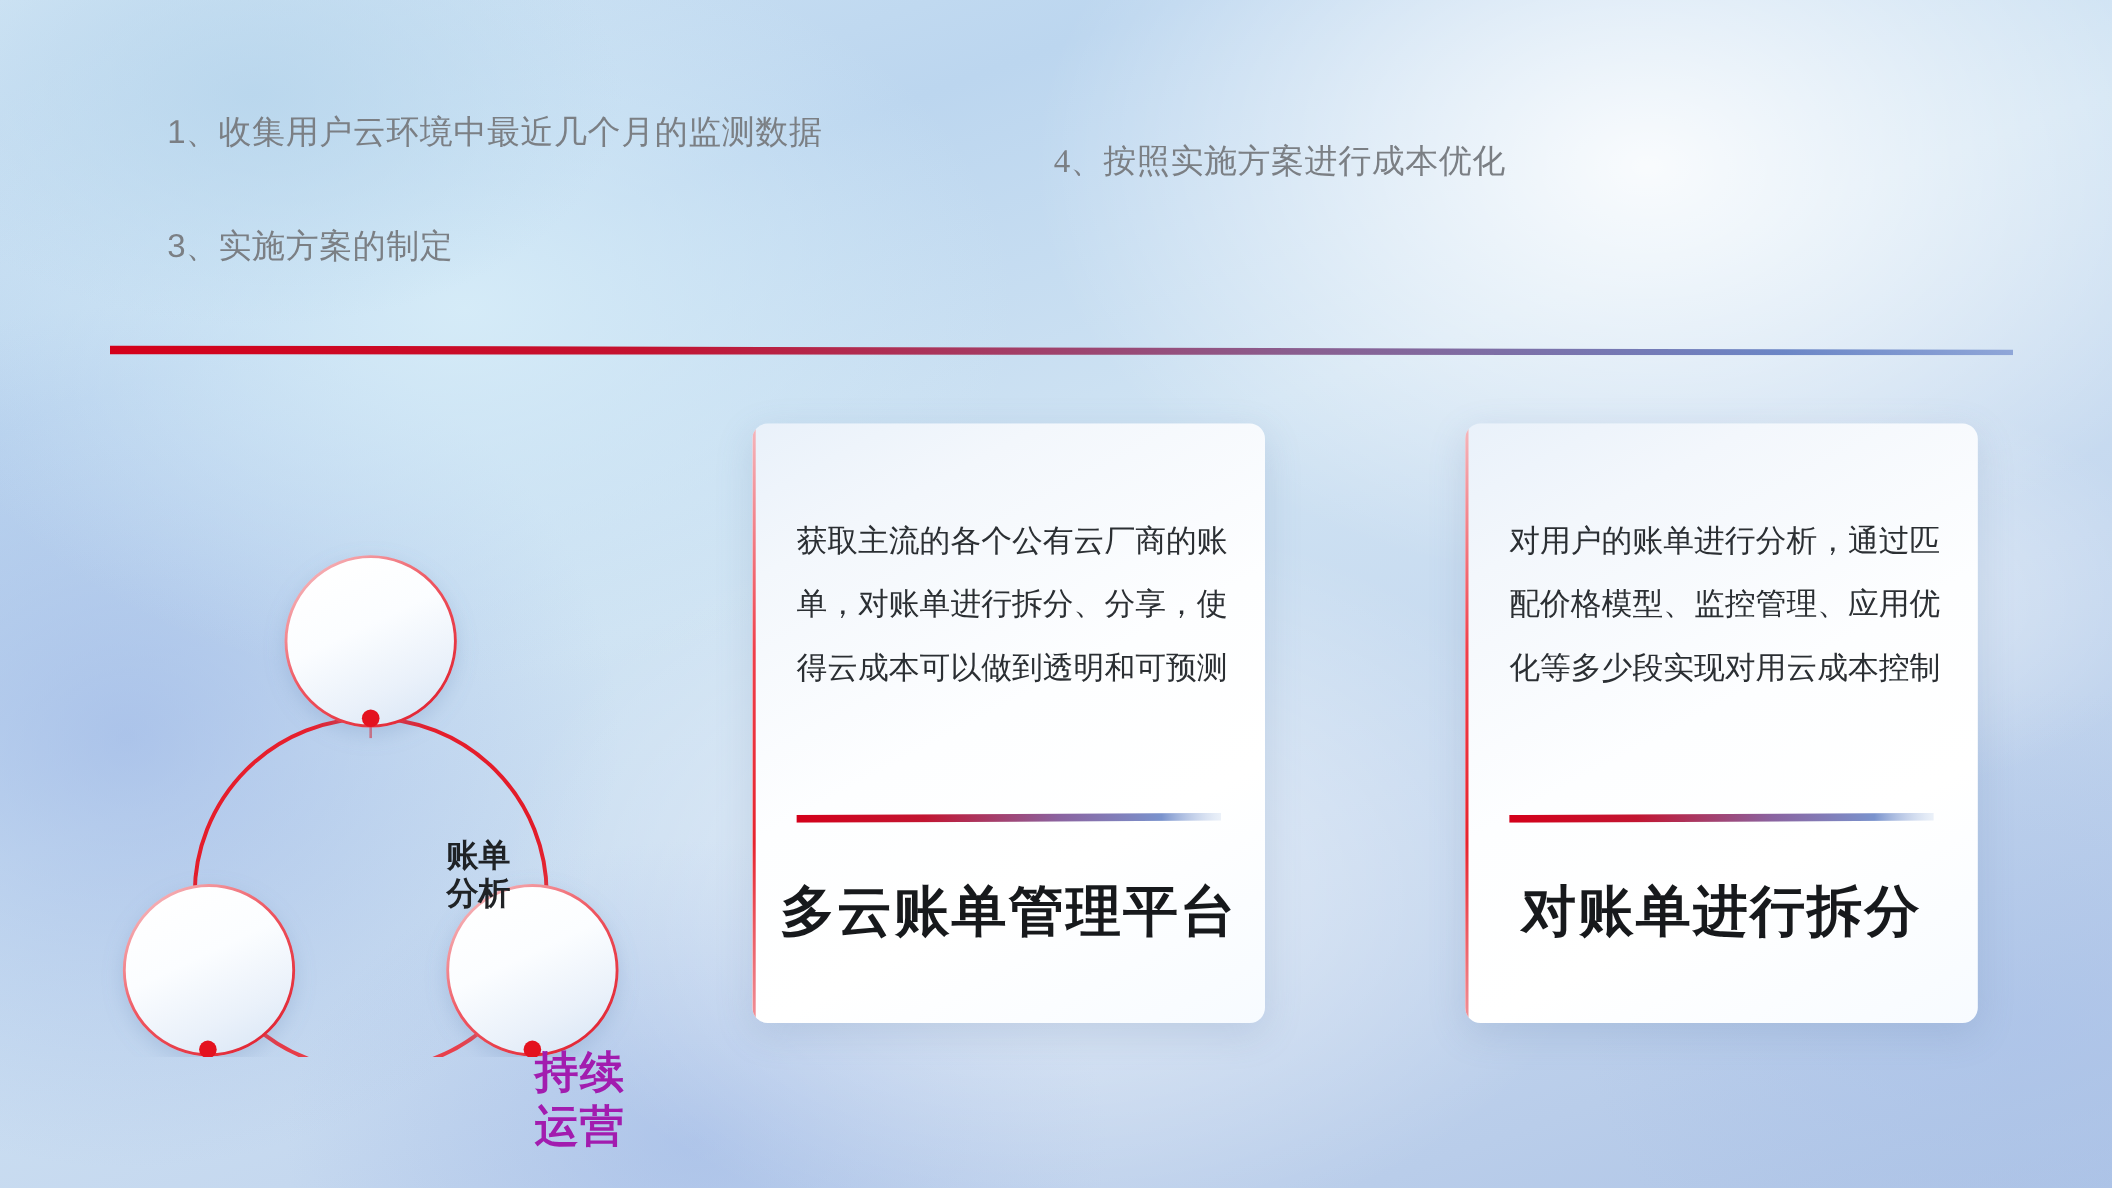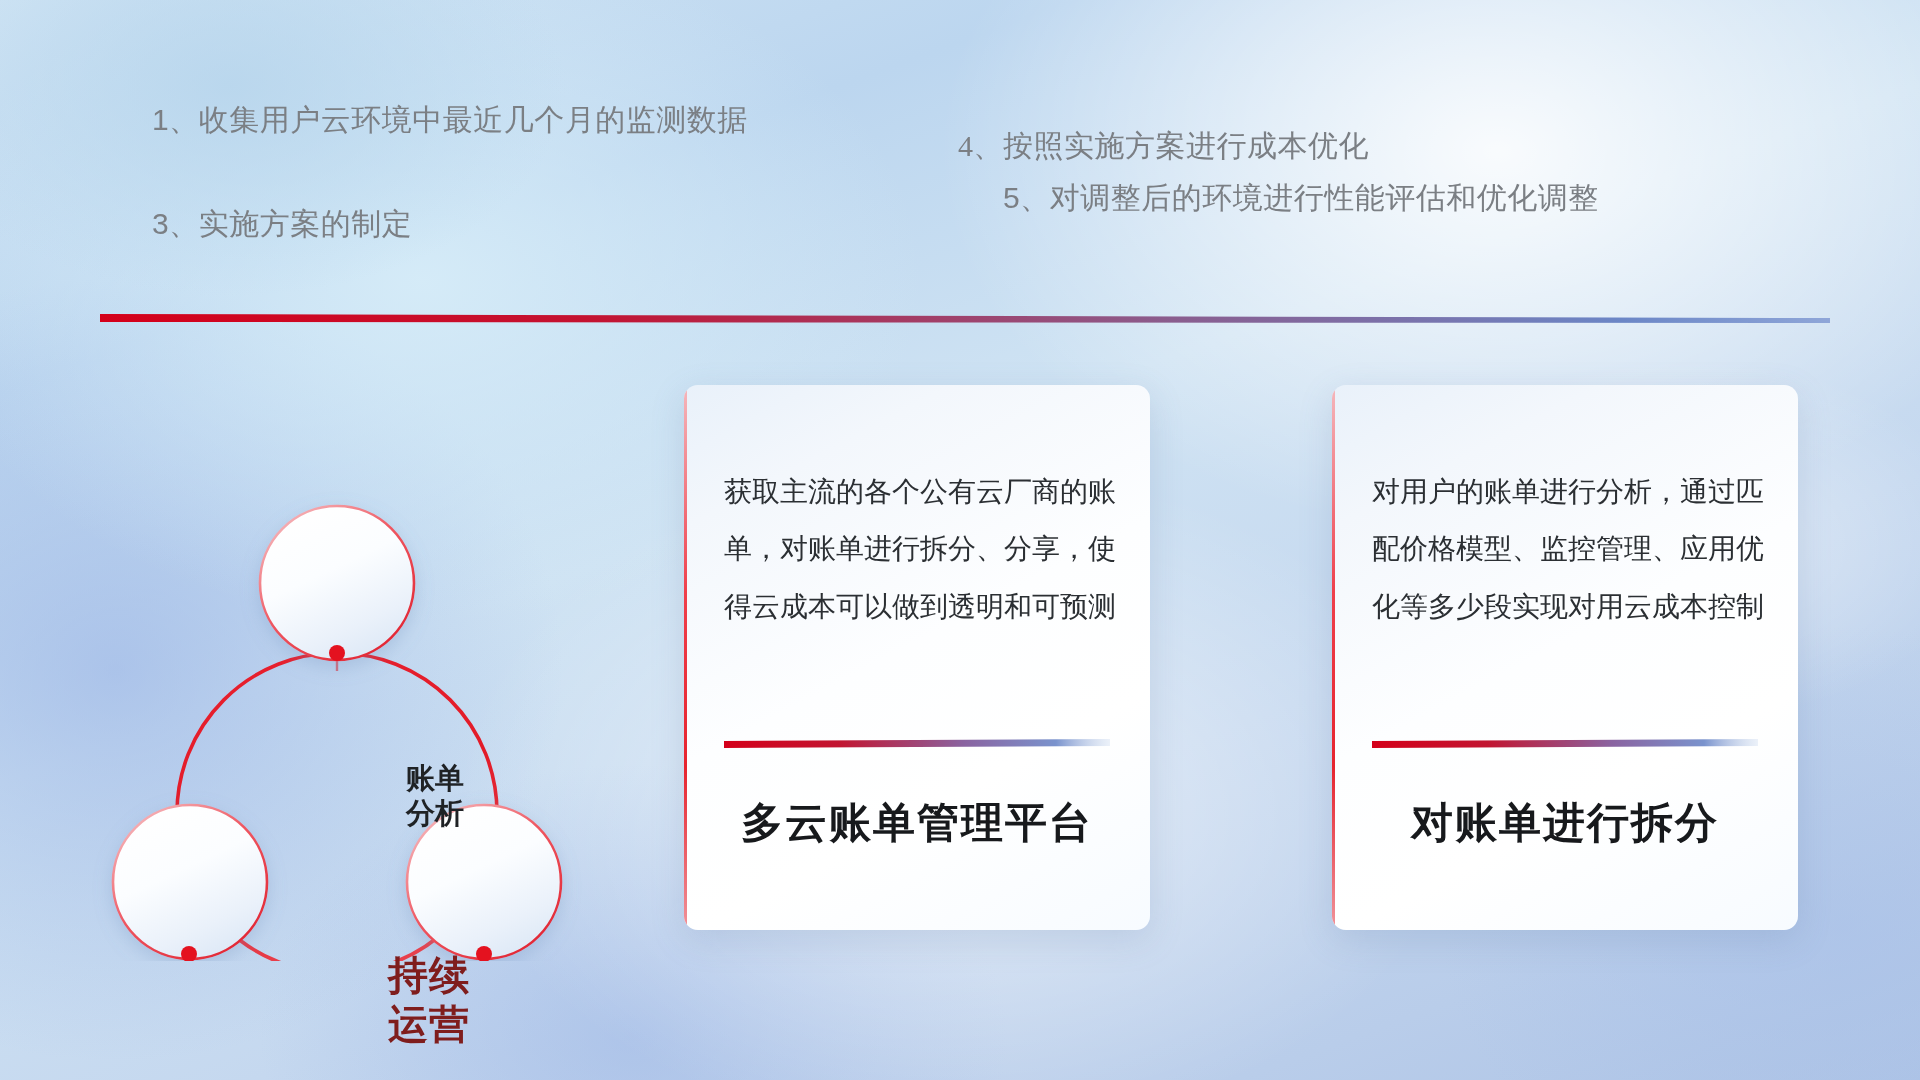--- a/index.html
+++ b/index.html
@@ -57,22 +57,22 @@
     position:absolute;
     text-align:center;
     font-weight:bold;
     color:#1f2225;
     line-height:1.22;
     white-space:pre-line;
   }
   #lab0{left:277px;top:400px;width:140px;font-size:29px;}
   #centerlab{
     position:absolute;left:300px;top:590px;width:180px;
-    text-align:left;font-weight:bold;font-size:40px;line-height:1.22;
-    color:#7f1d1d;white-space:pre-line;letter-spacing:1px;
+    text-align:right;font-weight:bold;font-size:40px;line-height:1.22;
+    color:#a21caf;white-space:pre-line;letter-spacing:1px;
   }
 
   
   .card{
     position:absolute;top:385px;width:466px;height:545px;
     border-radius:14px;
     background:linear-gradient(152deg,#e9f1fa 0%,#f3f7fc 18%,#fdfeff 48%,#ffffff 70%,#f7fbff 100%);
     box-shadow:0 10px 34px rgba(86,116,160,.18);
     overflow:hidden;
   }
@@ -84,41 +84,38 @@
   #card1{left:1292px;margin-left:40px;}
   .card-body{
     position:absolute;left:40px;right:34px;top:78px;
     font-size:28px;color:#2b2f33;line-height:2.05;
     text-align:justify;text-justify:inter-ideograph;
   }
   .card-div{position:absolute;left:40px;right:40px;top:354px;height:9px;}
   .card-div svg{display:block;width:100%;}
   .card-title{
     position:absolute;left:0;right:0;top:410px;
-    text-align:center;font-size:42px;font-weight:bold;color:#17191c;
+    text-align:center;font-size:50px;font-weight:bold;color:#17191c;
     letter-spacing:2px;
   }
 </style>
 </head>
 <body>
 
 <div id="bg"></div>
 
 <div id="toplist">
   <div class="li" id="li0">
     <span class="num">1、</span><span>收集用户云环境中最近几个月的监测数据</span>
   </div>
   <div class="li" id="li2">
     <span class="num">3、</span><span>实施方案的制定</span>
   </div>
   <div class="li" id="li3">
     <span class="num">4、</span><span>按照实施方案进行成本优化</span>
-  </div>
-  <div class="li" id="li4">
-    <span class="num">5、</span><span>对调整后的环境进行性能评估和优化调整</span>
   </div>
 </div>
 
 <div id="rule">
   <svg width="1730" height="9" viewBox="0 0 1730 9" xmlns="http://www.w3.org/2000/svg">
     <defs>
       <linearGradient id="gRule" x1="0" y1="0" x2="1" y2="0">
         <stop offset="0%" stop-color="#d4001a"></stop>
         <stop offset="28%" stop-color="#c41230"></stop>
         <stop offset="62%" stop-color="#8a5d8e"></stop>

